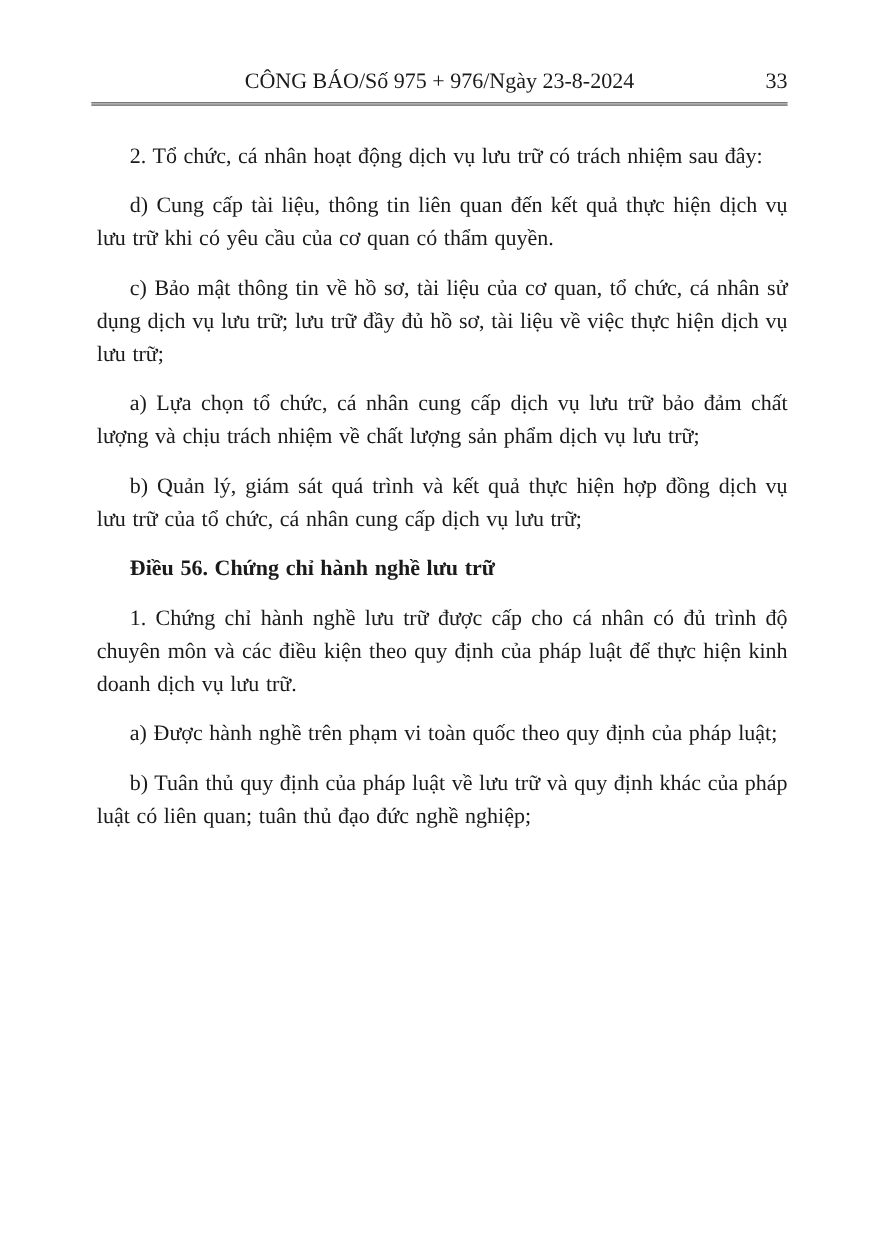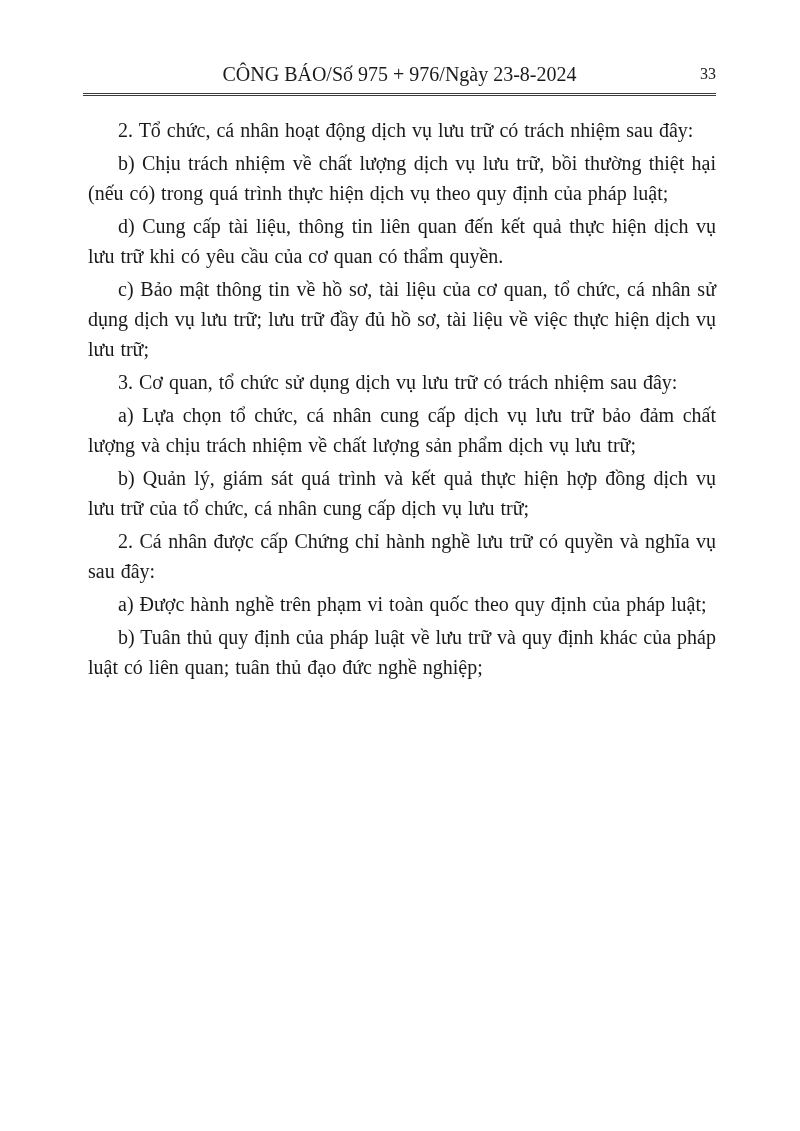--- a/index.html
+++ b/index.html
@@ -25,34 +25,34 @@
   .running-head-inner {
     position: relative;
     text-align: center;
     font-size: 20px;
     line-height: 24px;
     white-space: nowrap;
   }
   .page-number {
     position: absolute;
     right: 0; top: 0;
-    font-size: 16px;
+    font-size: 20px;
     line-height: 24px;
   }
   .body-text {
     position: absolute;
     left: 88px; top: 112px;
     width: 628px;
   }
   .body-text p {
     font-size: 20px;
     line-height: 30px;
     text-align: justify;
     text-indent: 30px;
-    margin-top: 3px;
+    margin-top: 15px;
     word-spacing: 1px;
   }
   .body-text p.heading {
     font-weight: bold;
     text-align: left;
   }
 </style>
 </head>
 <body>
 
@@ -60,24 +60,23 @@
 
   <div class="running-head">
     <div class="running-head-inner">
       <span>CÔNG BÁO/Số 975 + 976/Ngày 23-8-2024</span>
       <span class="page-number">33</span>
     </div>
   </div>
 
   <div class="body-text">
     <p>2. Tổ chức, cá nhân hoạt động dịch vụ lưu trữ có trách nhiệm sau đây:</p>
-    <p>b) Chịu trách nhiệm về chất lượng dịch vụ lưu trữ, bồi thường thiệt hại (nếu có) trong quá trình thực hiện dịch vụ theo quy định của pháp luật;</p>
     <p>d) Cung cấp tài liệu, thông tin liên quan đến kết quả thực hiện dịch vụ lưu trữ khi có yêu cầu của cơ quan có thẩm quyền.</p>
     <p>c) Bảo mật thông tin về hồ sơ, tài liệu của cơ quan, tổ chức, cá nhân sử dụng dịch vụ lưu trữ; lưu trữ đầy đủ hồ sơ, tài liệu về việc thực hiện dịch vụ lưu trữ;</p>
-    <p>3. Cơ quan, tổ chức sử dụng dịch vụ lưu trữ có trách nhiệm sau đây:</p>
     <p>a) Lựa chọn tổ chức, cá nhân cung cấp dịch vụ lưu trữ bảo đảm chất lượng và chịu trách nhiệm về chất lượng sản phẩm dịch vụ lưu trữ;</p>
     <p>b) Quản lý, giám sát quá trình và kết quả thực hiện hợp đồng dịch vụ lưu trữ của tổ chức, cá nhân cung cấp dịch vụ lưu trữ;</p>
-    <p>2. Cá nhân được cấp Chứng chỉ hành nghề lưu trữ có quyền và nghĩa vụ sau đây:</p>
+    <p class="heading">Điều 56. Chứng chỉ hành nghề lưu trữ</p>
+    <p>1. Chứng chỉ hành nghề lưu trữ được cấp cho cá nhân có đủ trình độ chuyên môn và các điều kiện theo quy định của pháp luật để thực hiện kinh doanh dịch vụ lưu trữ.</p>
     <p>a) Được hành nghề trên phạm vi toàn quốc theo quy định của pháp luật;</p>
     <p>b) Tuân thủ quy định của pháp luật về lưu trữ và quy định khác của pháp luật có liên quan; tuân thủ đạo đức nghề nghiệp;</p>
   </div>
 
 </div>
 
 </body></html>

